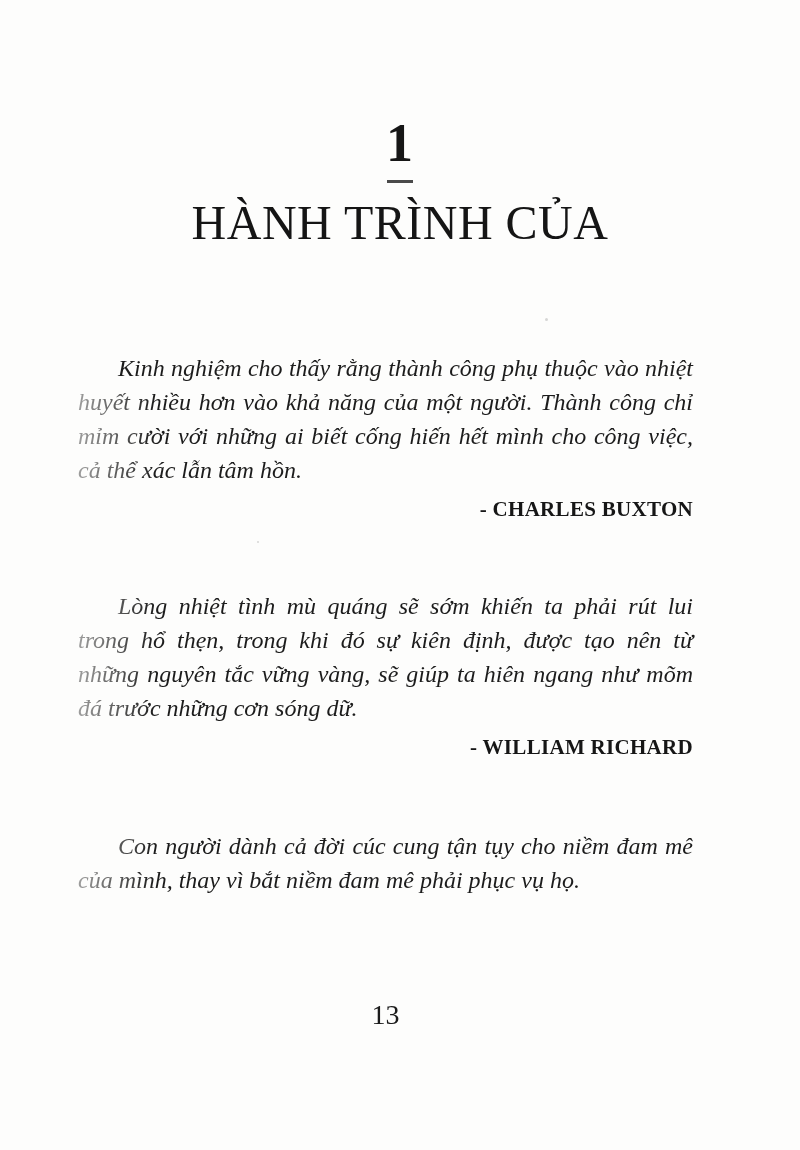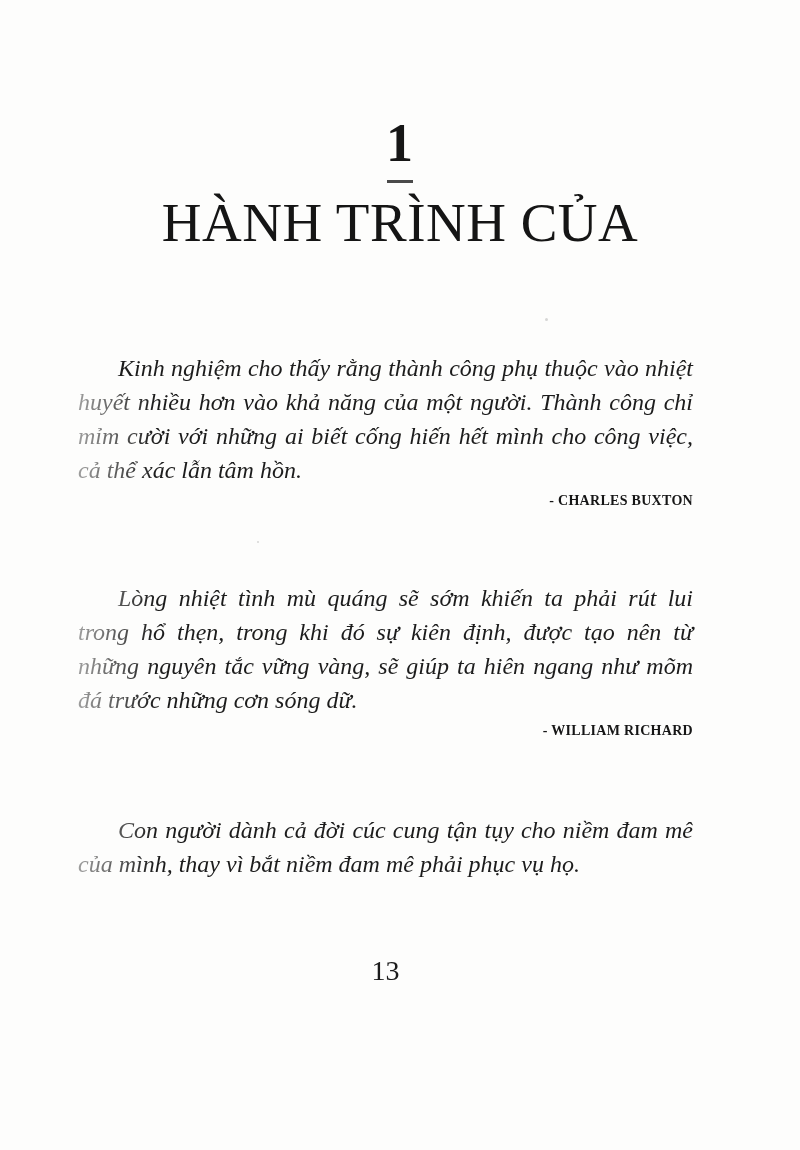--- a/index.html
+++ b/index.html
@@ -30,21 +30,21 @@
     letter-spacing: 1px;
     color: #161616;
   }
   .chapter-rule {
     width: 26px;
     height: 3px;
     background: #4a4a4a;
     margin: 10px auto 11px auto;
   }
   .chapter-title {
-    font-size: 55px;
+    font-size: 48px;
     line-height: 57px;
     font-weight: normal;
     letter-spacing: 0.5px;
     color: #151515;
     margin: 2px;
   }
 
   
   .quotes {
     margin-left: 78px;
@@ -61,32 +61,32 @@
     line-height: 34px;
     color: #1c1c1c;
     text-align: justify;
     text-align-last: justify;
     white-space: normal;
   }
   .q-line.first { text-indent: 40px; }
   .q-line.last  { text-align-last: left; }
 
   .q-attr {
-    margin-top: 2px;
-    font-size: 14px;
+    margin-top: 10px;
+    font-size: 21px;
     font-weight: bold;
     line-height: 24px;
     text-align: right;
     letter-spacing: 0.3px;
     color: #161616;
   }
 
   
   .page-number {
-    margin-top: 76px;
+    margin-top: 104px;
     width: 615px;
     margin-left: 78px;
     text-align: center;
     font-size: 28px;
     line-height: 28px;
     color: #1b1b1b;
   }
 
   
   .scan-fade-left {

